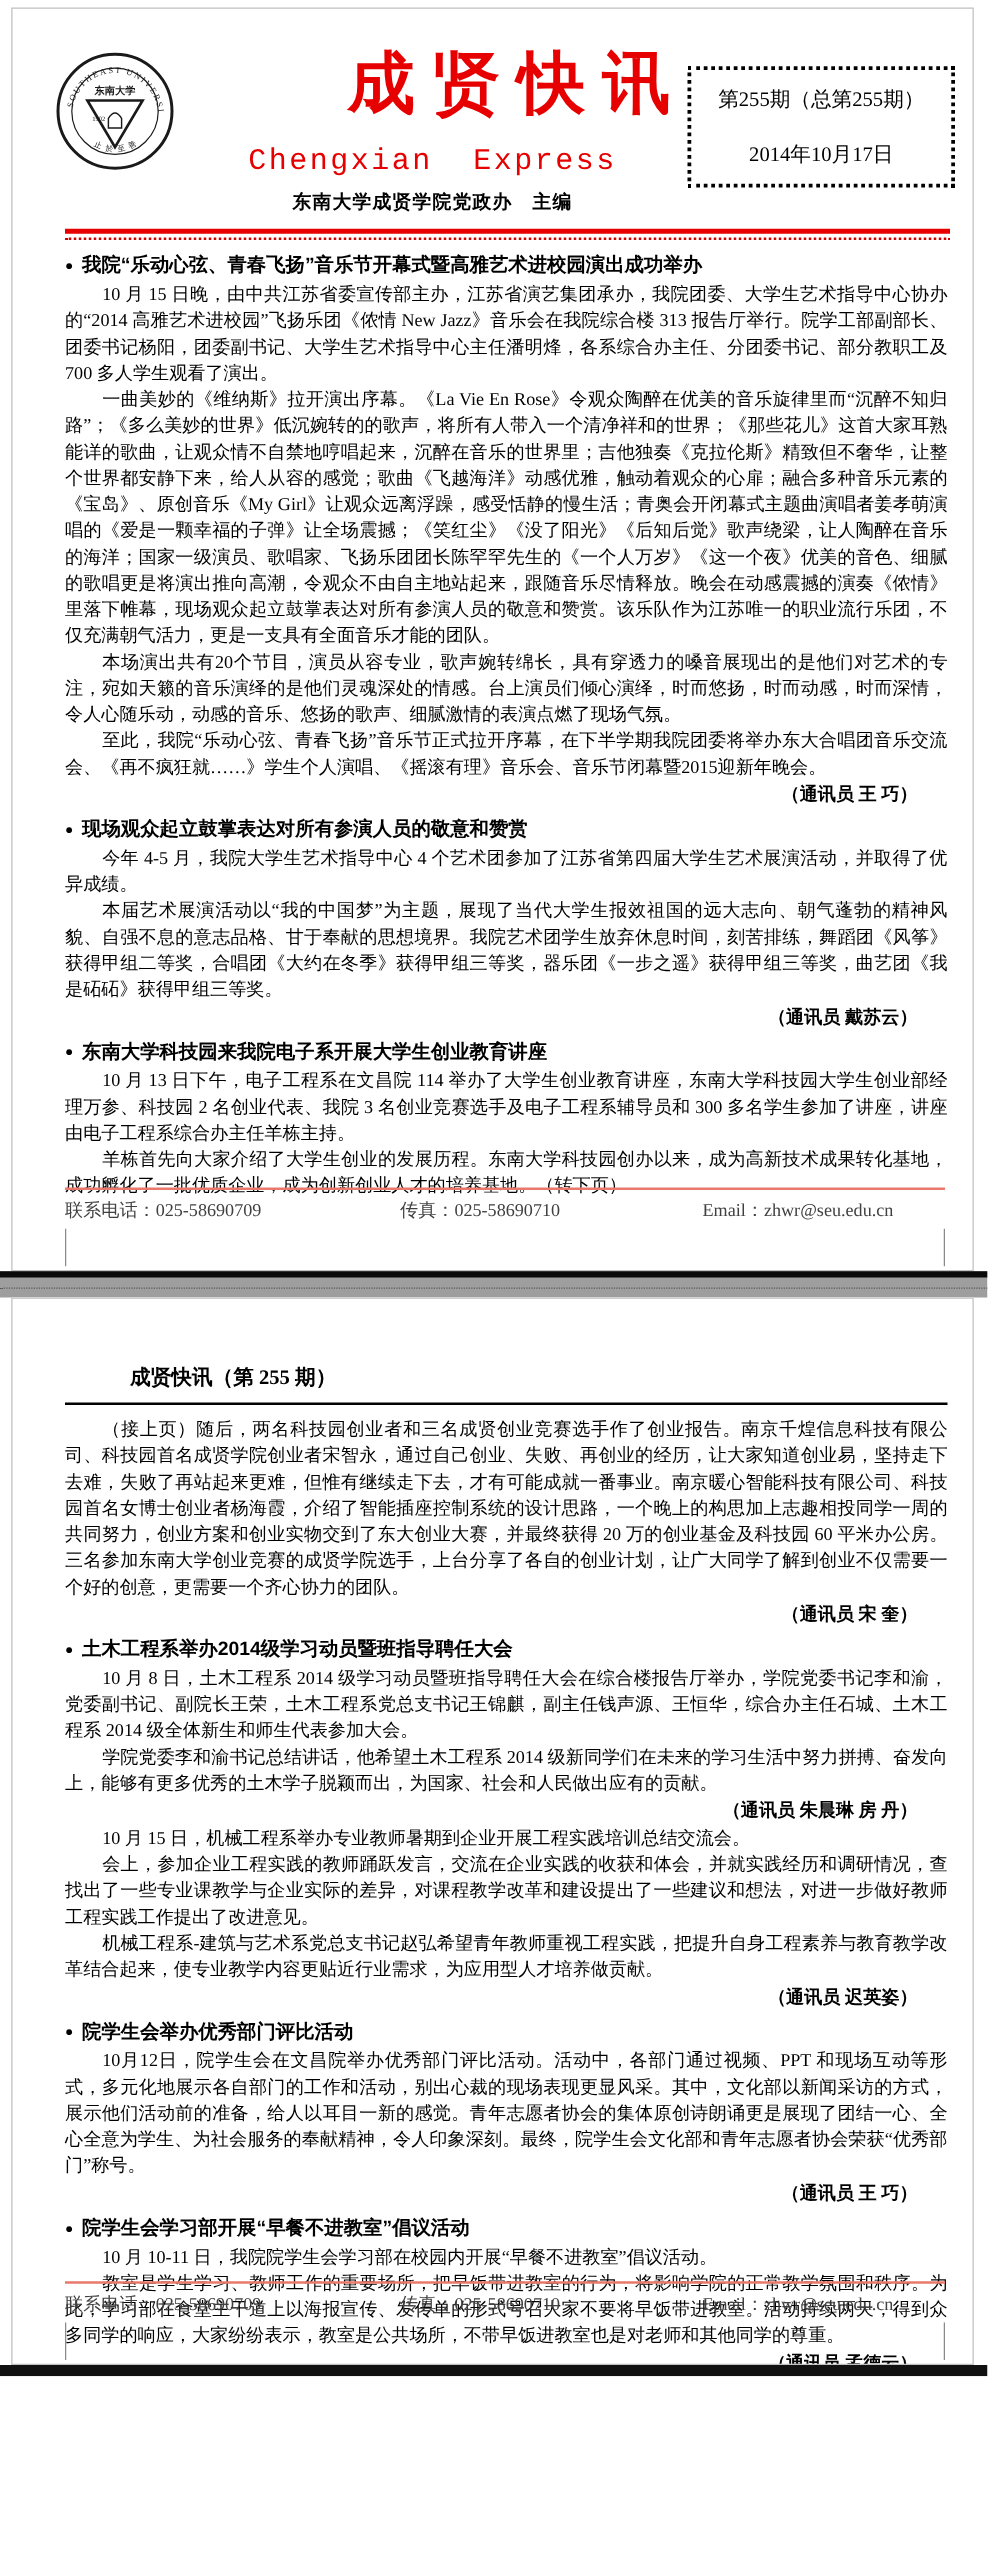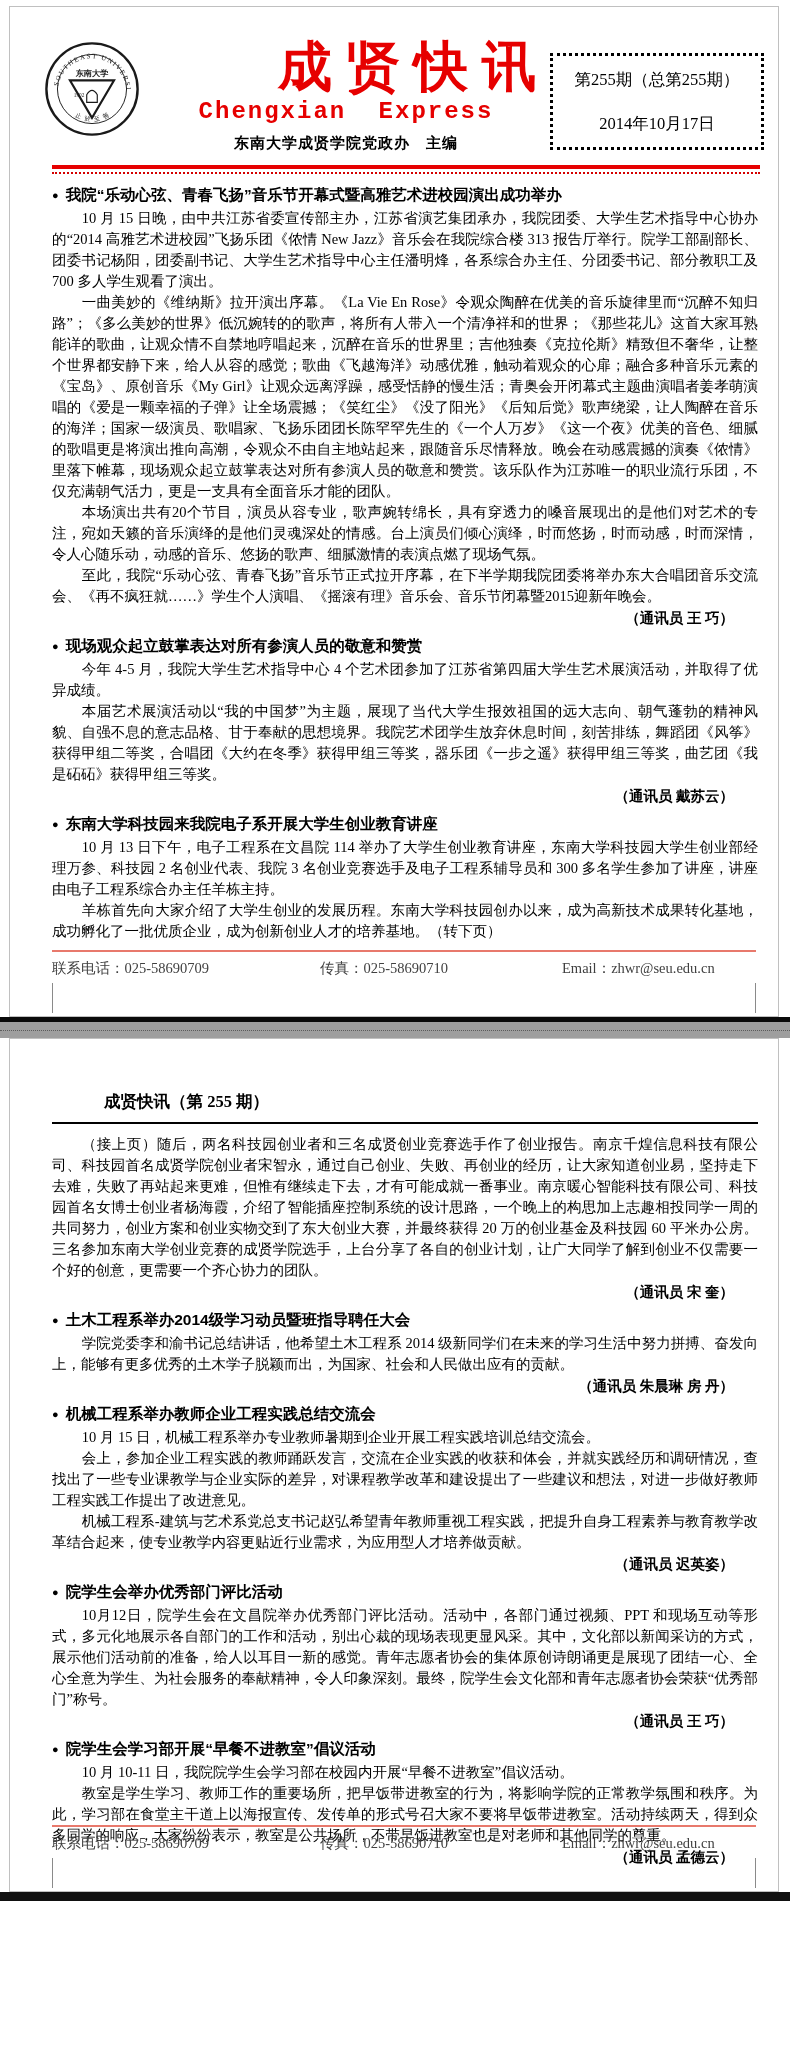--- a/index.html
+++ b/index.html
@@ -29,22 +29,22 @@
   .masthead { display:flex; align-items:flex-start; padding:30px 14px 0 34px; }
   .logo-wrap { width:98px; flex:none; padding-top:4px; }
   .mast-center { flex:1; text-align:center; }
   .mast-title {
     font-size:54px; font-weight:bold; color:#e60000;
     letter-spacing:14px; line-height:1.1; white-space:nowrap;
     font-family:"DejaVu Serif", serif;
     text-align:right;
   }
   .mast-en {
-    font-size:24px; color:#e60000; font-weight:bold;
-    letter-spacing:2px; word-spacing:16px; margin-top:2px;
+    font-size:24px; color:#e60000; font-weight:normal;
+    letter-spacing:2px; word-spacing:16px; margin-top:20px;
     font-family:"Liberation Mono", monospace;
   }
   .mast-editor {
     font-size:15px; font-weight:bold; margin-top:9px; color:#000;
     font-family:"Liberation Sans", sans-serif; letter-spacing:1px;
   }
   .issue-box {
     flex:none; width:214px; border:3px dotted #000; margin-top:16px;
     padding:13px 4px 12px 4px; text-align:center; font-size:16.5px;
     box-sizing:border-box;
@@ -181,26 +181,26 @@
 
   <div class="content">
 
     <div>
       <p class="body">（接上页）随后，两名科技园创业者和三名成贤创业竞赛选手作了创业报告。南京千煌信息科技有限公司、科技园首名成贤学院创业者宋智永，通过自己创业、失败、再创业的经历，让大家知道创业易，坚持走下去难，失败了再站起来更难，但惟有继续走下去，才有可能成就一番事业。南京暖心智能科技有限公司、科技园首名女博士创业者杨海霞，介绍了智能插座控制系统的设计思路，一个晚上的构思加上志趣相投同学一周的共同努力，创业方案和创业实物交到了东大创业大赛，并最终获得 20 万的创业基金及科技园 60 平米办公房。三名参加东南大学创业竞赛的成贤学院选手，上台分享了各自的创业计划，让广大同学了解到创业不仅需要一个好的创意，更需要一个齐心协力的团队。</p>
       <div class="byline">（通讯员 宋 奎）</div>
     </div>
 
     <div>
       <h3 class="headline"><span class="bullet">●</span><span>土木工程系举办2014级学习动员暨班指导聘任大会</span></h3>
+      <p class="body">10 月 8 日，土木工程系 2014 级学习动员暨班指导聘任大会在综合楼报告厅举办，学院党委书记李和渝，党委副书记、副院长王荣，土木工程系党总支书记王锦麒，副主任钱声源、王恒华，综合办主任石城、土木工程系 2014 级全体新生和师生代表参加大会。</p>
       <p class="body">学院党委李和渝书记总结讲话，他希望土木工程系 2014 级新同学们在未来的学习生活中努力拼搏、奋发向上，能够有更多优秀的土木学子脱颖而出，为国家、社会和人民做出应有的贡献。</p>
       <div class="byline">（通讯员 朱晨琳 房 丹）</div>
     </div>
 
     <div>
-      <h3 class="headline"><span class="bullet">●</span><span>机械工程系举办教师企业工程实践总结交流会</span></h3>
       <p class="body">10 月 15 日，机械工程系举办专业教师暑期到企业开展工程实践培训总结交流会。</p>
       <p class="body">会上，参加企业工程实践的教师踊跃发言，交流在企业实践的收获和体会，并就实践经历和调研情况，查找出了一些专业课教学与企业实际的差异，对课程教学改革和建设提出了一些建议和想法，对进一步做好教师工程实践工作提出了改进意见。</p>
       <p class="body">机械工程系-建筑与艺术系党总支书记赵弘希望青年教师重视工程实践，把提升自身工程素养与教育教学改革结合起来，使专业教学内容更贴近行业需求，为应用型人才培养做贡献。</p>
       <div class="byline">（通讯员 迟英姿）</div>
     </div>
 
     <div>
       <h3 class="headline"><span class="bullet">●</span><span>院学生会举办优秀部门评比活动</span></h3>
       <p class="body">10月12日，院学生会在文昌院举办优秀部门评比活动。活动中，各部门通过视频、PPT 和现场互动等形式，多元化地展示各自部门的工作和活动，别出心裁的现场表现更显风采。其中，文化部以新闻采访的方式，展示他们活动前的准备，给人以耳目一新的感觉。青年志愿者协会的集体原创诗朗诵更是展现了团结一心、全心全意为学生、为社会服务的奉献精神，令人印象深刻。最终，院学生会文化部和青年志愿者协会荣获“优秀部门”称号。</p>
       <div class="byline">（通讯员 王 巧）</div>

